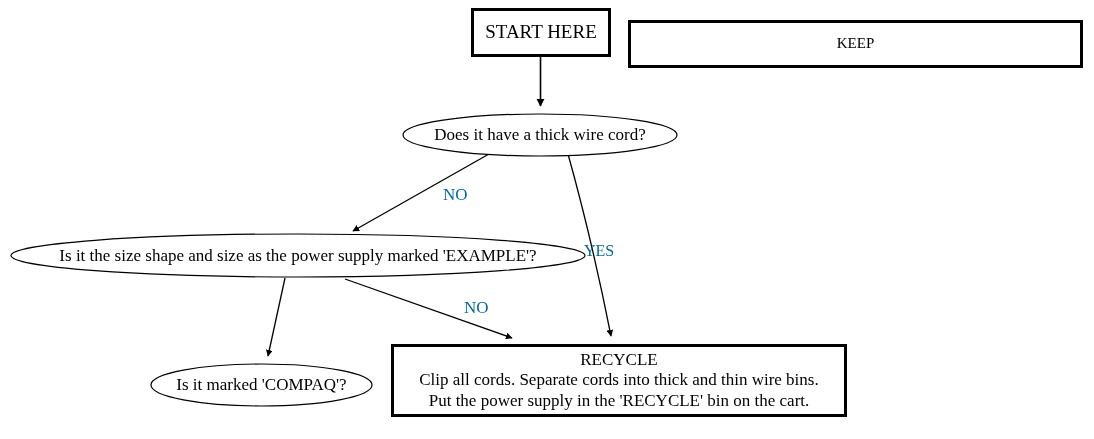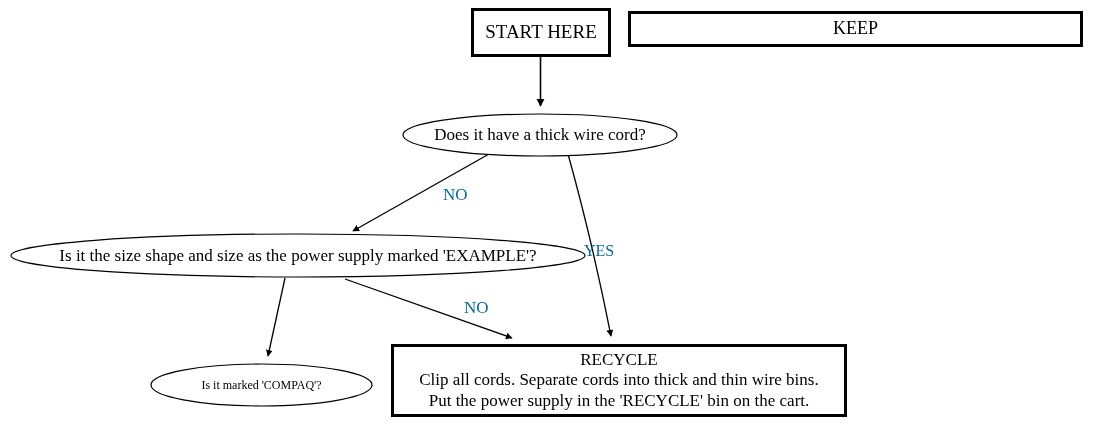--- a/index.html
+++ b/index.html
@@ -93,21 +93,21 @@
 
     <g>
       <path d="M 345 279 L 512 338" stroke="#000000" stroke-width="1.3" fill="none" marker-end="url(#arrow)"></path>
     </g>
   </svg>
 
   <div class="node box" style="left:471px; top:8px; width:140px; height:49px; font-size:19px;">
     <div class="box-line">START HERE</div>
   </div>
 
-  <div class="node box" style="left:628px; top:11px; width:455px; height:36px; font-size:18px;">
+  <div class="node box" style="left:628px; top:20px; width:455px; height:48px; font-size:15px;">
     <div class="box-line">KEEP</div>
   </div>
 
   <div class="ellipse-wrap" style="left:402px; top:113px; width:276px; height:44px;">
     <svg width="276" height="44" viewBox="0 0 276 44">
       <ellipse cx="138" cy="22" rx="137" ry="21" fill="#ffffff" stroke="#000000" stroke-width="1.2"></ellipse>
     </svg>
     <div class="ellipse-label" style="font-size:17px;">Does it have a thick wire cord?</div>
   </div>
 
@@ -115,21 +115,21 @@
     <svg width="576" height="45" viewBox="0 0 576 45">
       <ellipse cx="288" cy="22.5" rx="287" ry="21.5" fill="#ffffff" stroke="#000000" stroke-width="1.2"></ellipse>
     </svg>
     <div class="ellipse-label" style="font-size:17px;">Is it the size shape and size as the power supply marked 'EXAMPLE'?</div>
   </div>
 
   <div class="ellipse-wrap" style="left:150px; top:363px; width:223px; height:44px;">
     <svg width="223" height="44" viewBox="0 0 223 44">
       <ellipse cx="111.5" cy="22" rx="110.5" ry="21" fill="#ffffff" stroke="#000000" stroke-width="1.2"></ellipse>
     </svg>
-    <div class="ellipse-label" style="font-size:12px;">Is it marked 'COMPAQ'?</div>
+    <div class="ellipse-label" style="font-size:17px;">Is it marked 'COMPAQ'?</div>
   </div>
 
   <div class="node box" style="left:391px; top:344px; width:456px; height:73px; font-size:17px;">
     <div class="box-line">RECYCLE</div>
     <div class="box-line">Clip all cords. Separate cords into thick and thin wire bins.</div>
     <div class="box-line">Put the power supply in the 'RECYCLE' bin on the cart.</div>
   </div>
 
   <div class="edge-label" style="left:443px; top:186px; font-size:17px;">NO</div>
 

